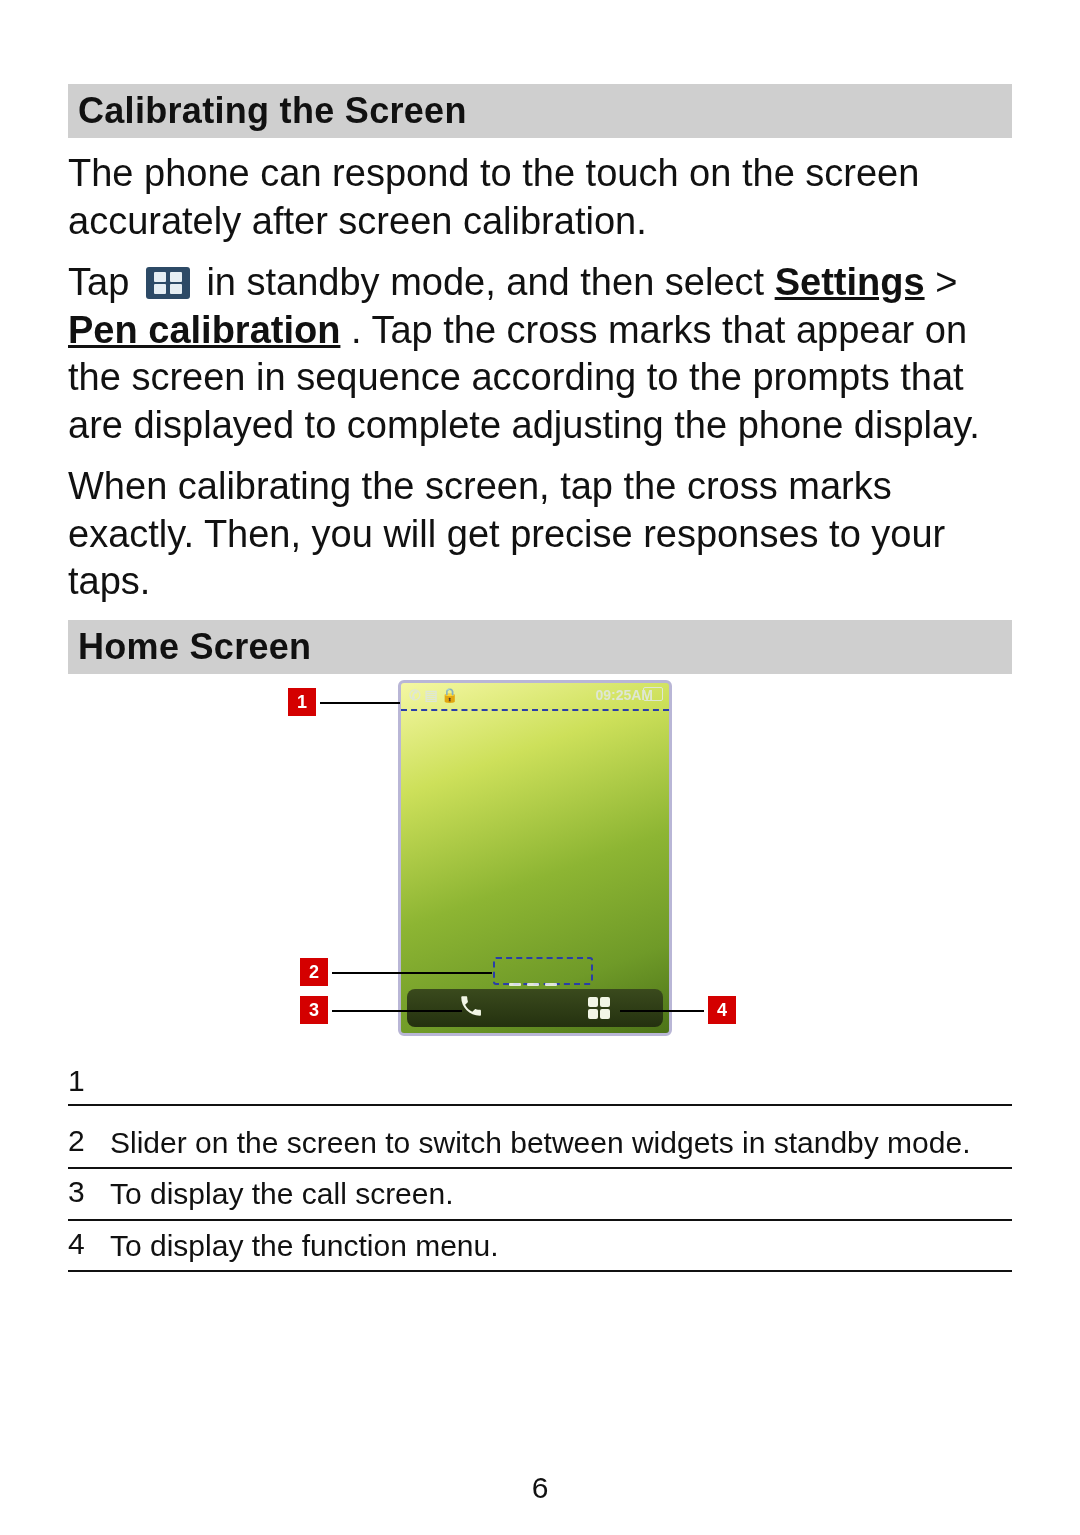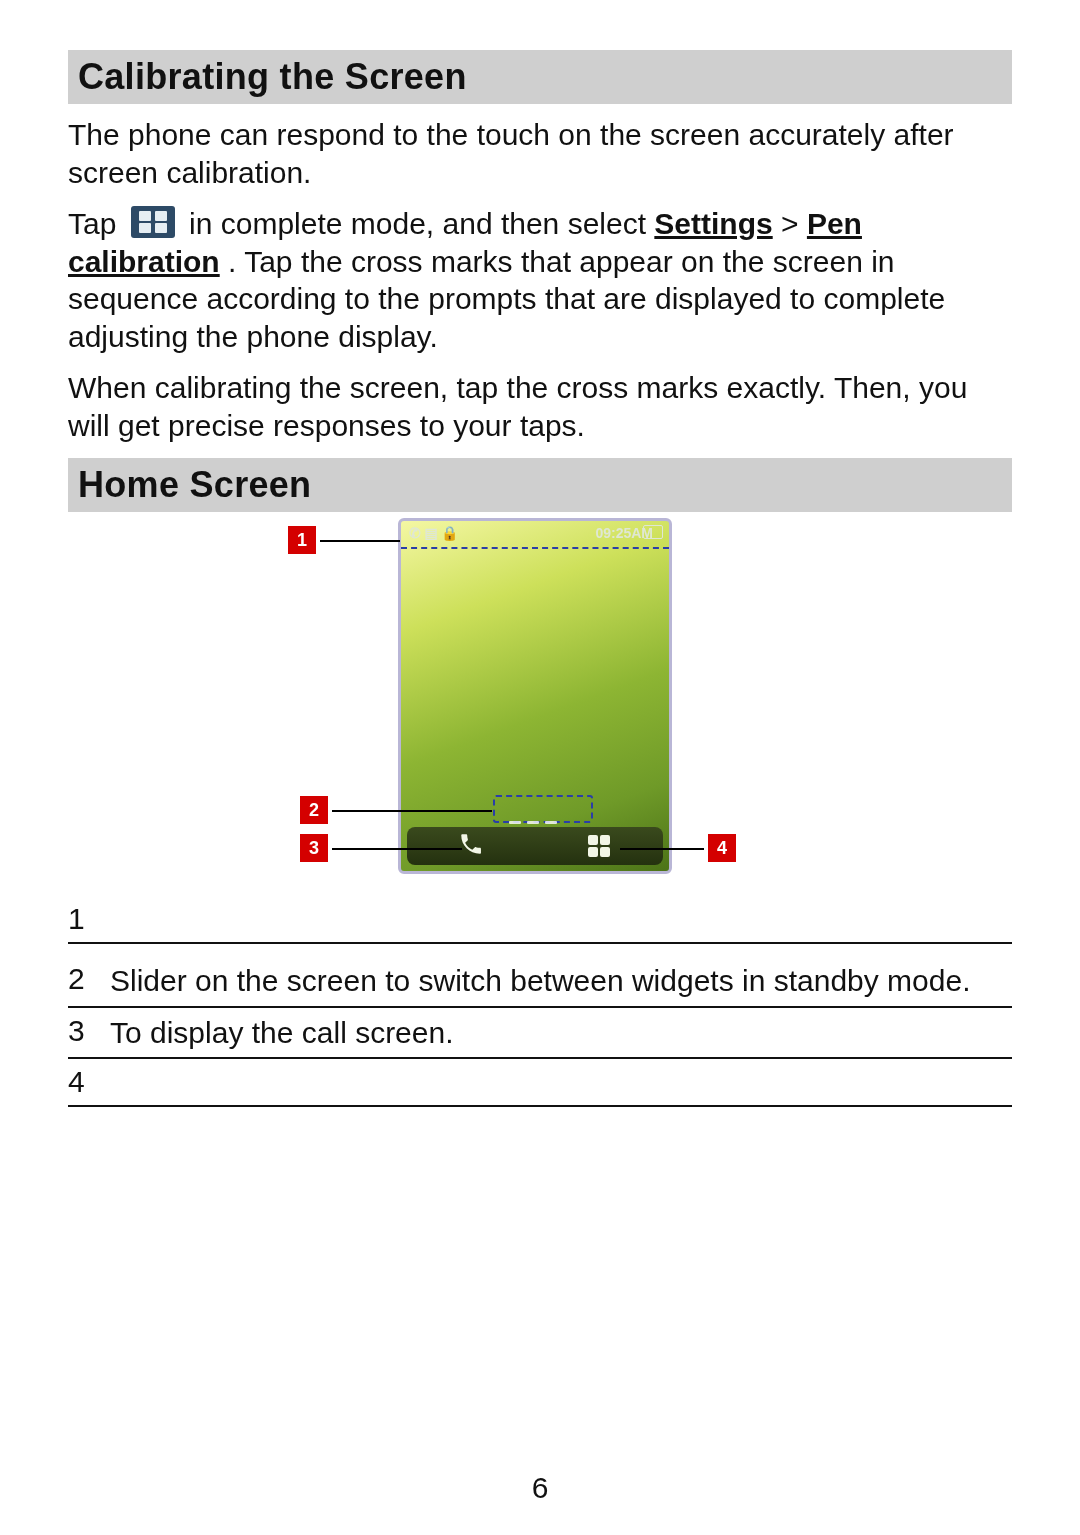--- a/index.html
+++ b/index.html
@@ -1,18 +1,18 @@
 <!DOCTYPE html>
 <html><head>
 <meta charset="utf-8">
 <style>
   html,body{margin:0;padding:0;background:#fff;}
-  .page{width:1080px;height:1535px;position:relative;box-sizing:border-box;padding:50px 68px 0 68px;font-family:"Segoe UI",Arial,sans-serif;color:#111;}
+  .page{width:1080px;height:1535px;position:relative;box-sizing:border-box;padding:84px 68px 0 68px;font-family:"Segoe UI",Arial,sans-serif;color:#111;}
   .section-head{background:#cfcfcf;font-size:36px;font-weight:700;padding:6px 10px 6px 10px;letter-spacing:.3px;color:#111;}
-  .body-text{font-size:30px;line-height:1.25;margin:12px 0 14px 0;}
+  .body-text{font-size:38px;line-height:1.25;margin:12px 0 14px 0;}
   .grid-icon{display:inline-block;vertical-align:-4px;width:44px;height:32px;background:#2d4a66;border-radius:3px;position:relative;margin:0 6px;}
   .grid-icon .sq{position:absolute;width:12px;height:10px;background:#e6eef3;border-radius:1px;}
   .grid-icon .a{left:8px;top:5px;} .grid-icon .b{left:24px;top:5px;}
   .grid-icon .c{left:8px;top:17px;} .grid-icon .d{left:24px;top:17px;}
   .b{font-weight:700;text-decoration:underline;}
   .screen-block{position:relative;width:100%;height:370px;margin-top:6px;}
   .phone{position:absolute;left:330px;top:0;width:268px;height:350px;border:3px solid #b9b6d6;border-radius:6px;overflow:hidden;background:linear-gradient(160deg,#f4f7a3 0%,#cde05a 25%,#8db533 55%,#6f9a28 80%,#4c7318 100%);}
   .statusbar{position:absolute;left:0;top:0;right:0;height:26px;border-bottom:2px dashed #2a3ea8;}
   .sb-left,.sb-time,.sb-bat{font-size:14px;font-weight:700;color:#dfe7d3;position:absolute;top:4px;}
   .sb-left{left:8px;} .sb-time{right:16px;} .sb-bat{right:6px;display:inline-block;width:18px;height:12px;border:1px solid #dfe7d3;border-radius:2px;}
@@ -47,21 +47,21 @@
 
   <div class="section-head">Calibrating the Screen</div>
 
   <p class="body-text">The phone can respond to the touch on the screen accurately after screen calibration.</p>
 
   <p class="body-text">
     <span>Tap </span>
     <span class="grid-icon">
       <span class="sq a"></span><span class="sq b"></span><span class="sq c"></span><span class="sq d"></span>
     </span>
-    <span> in complete mode, and then select </span>
+    <span> in standby mode, and then select </span>
     <span class="b">Settings</span>
     <span> &gt; </span>
     <span class="b">Pen calibration</span>
     <span>. Tap the cross marks that appear on the screen in sequence according to the prompts that are displayed to complete adjusting the phone display.</span>
   </p>
 
   <p class="body-text">When calibrating the screen, tap the cross marks exactly. Then, you will get precise responses to your taps.</p>
 
   <div class="section-head">Home Screen</div>
 
@@ -119,18 +119,19 @@
       <div class="legend-text">Slider on the screen to switch between widgets in standby mode.</div>
     </div>
     <div class="legend-divider"></div>
     <div class="legend-row">
       <div class="legend-num">3</div>
       <div class="legend-text">To display the call screen.</div>
     </div>
     <div class="legend-divider"></div>
     <div class="legend-row">
       <div class="legend-num">4</div>
+      <div class="legend-text">To display the function menu.</div>
     </div>
     <div class="legend-divider"></div>
   </div>
 
   <div class="page-num">6</div>
 </div>
 
 </body></html>

